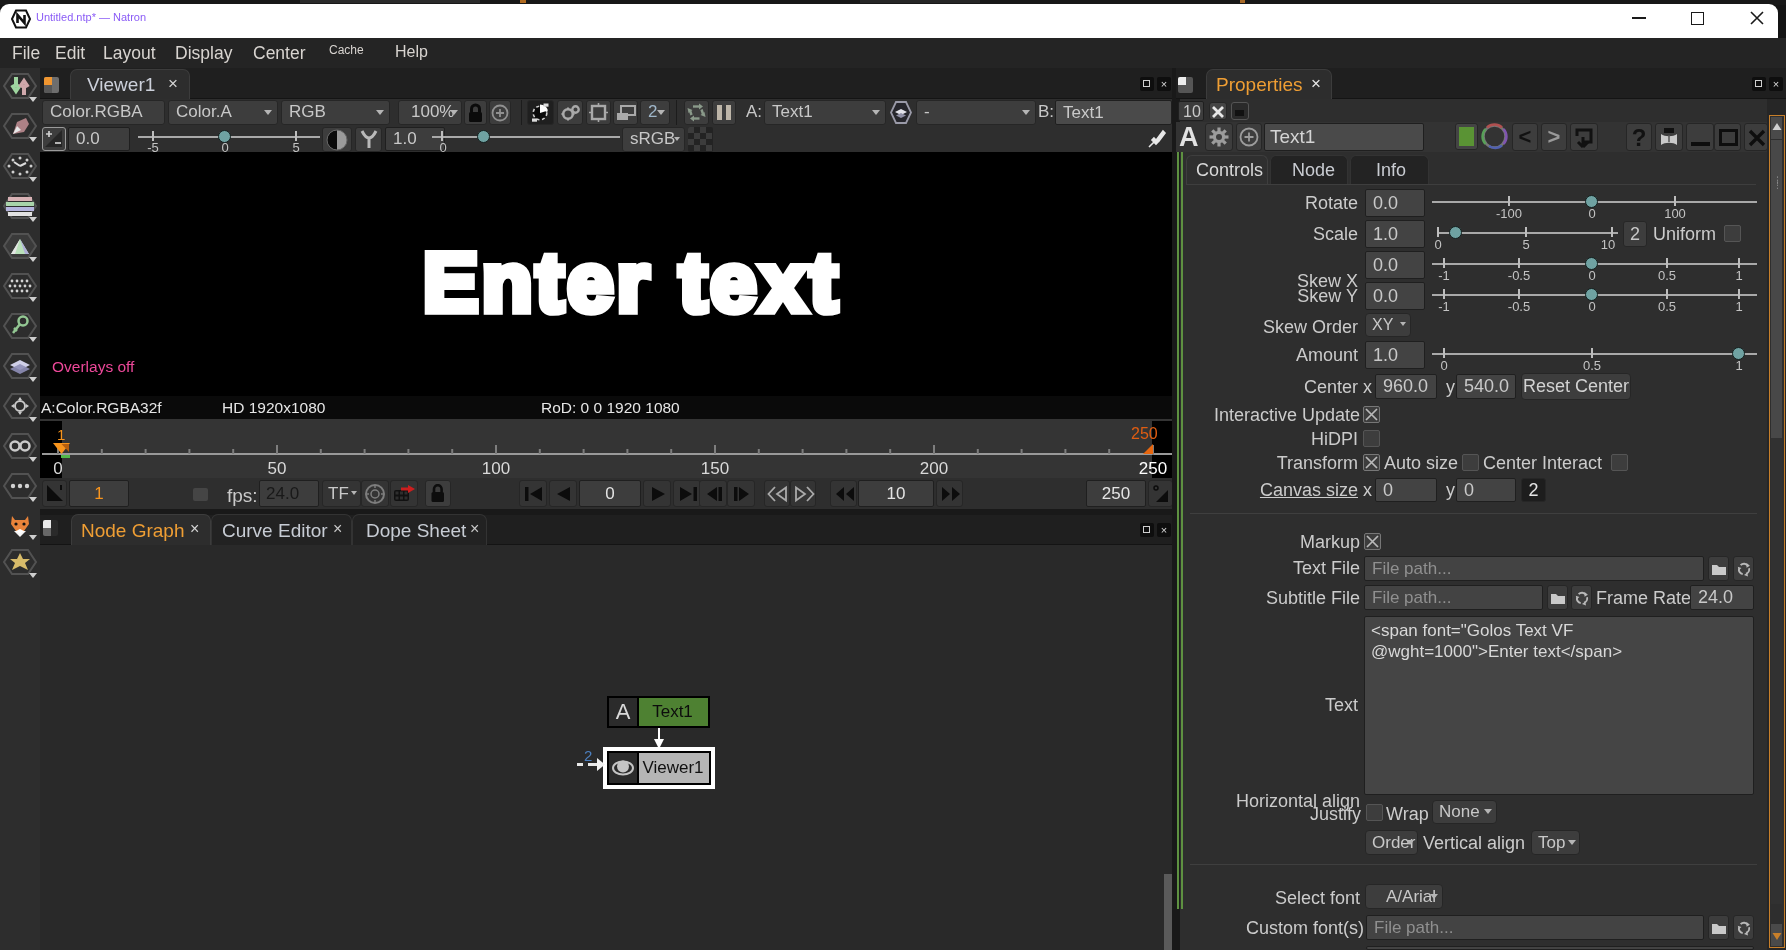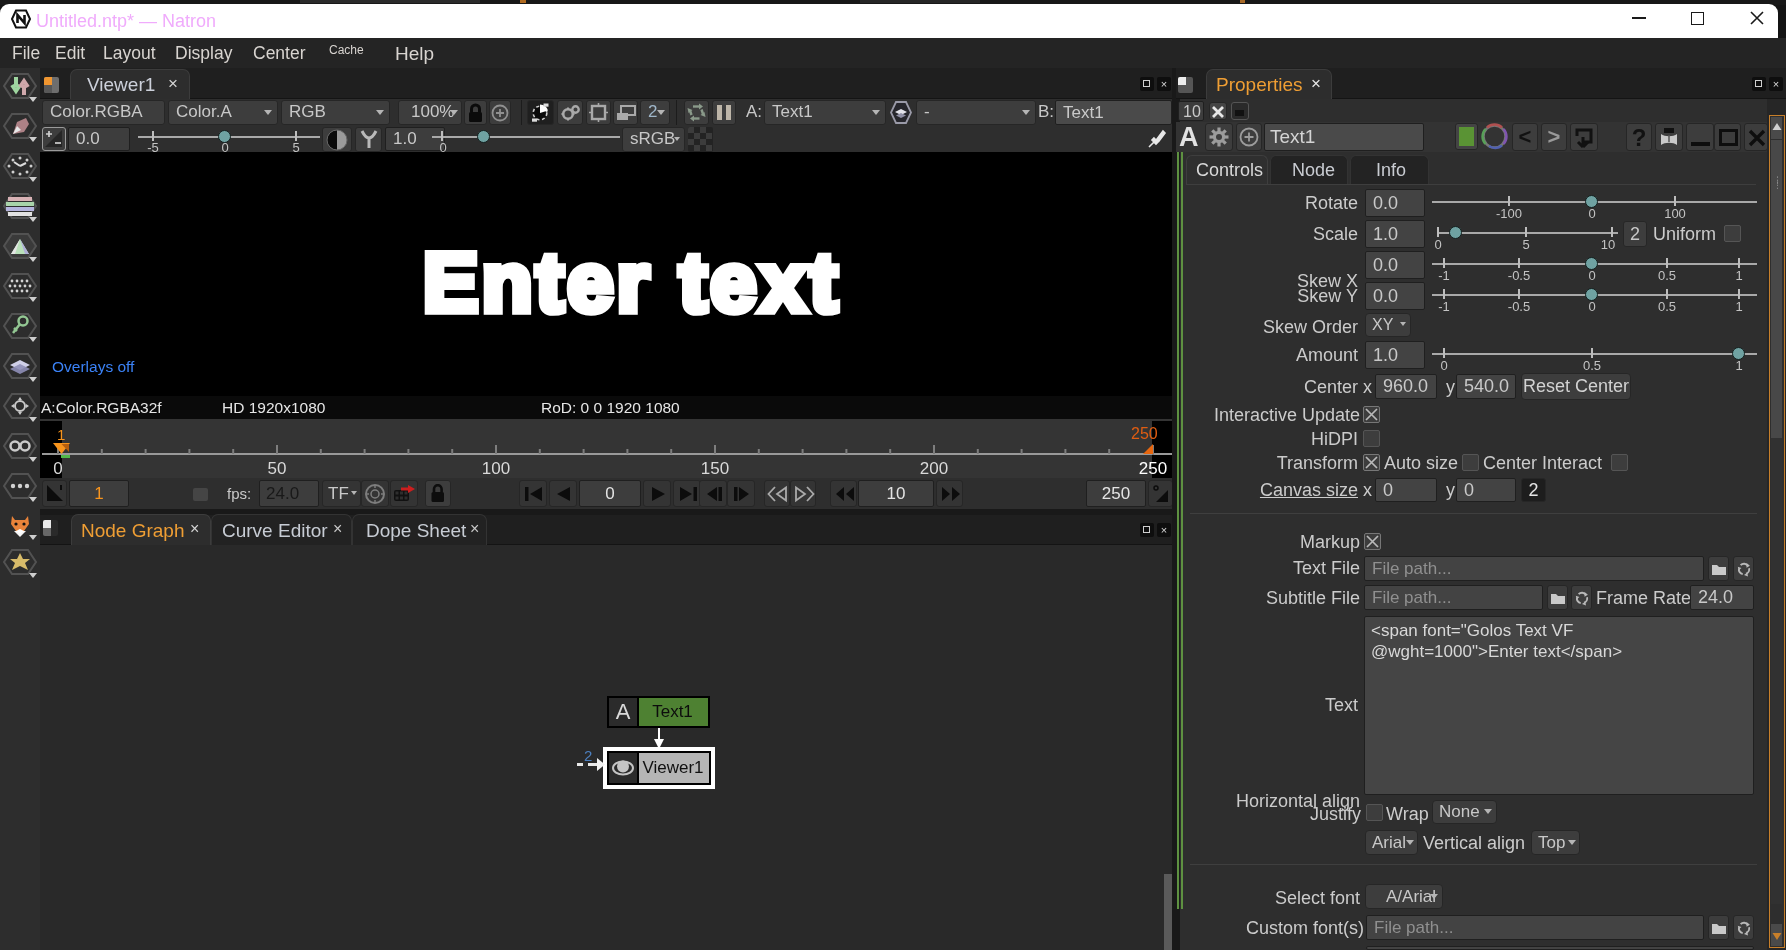--- a/index.html
+++ b/index.html
@@ -30,35 +30,35 @@
   <div class="abs" style="left:520px;top:0;width:6px;height:3px;background:#b06a20;"></div>
   <div class="abs" style="left:860px;top:0;width:120px;height:3px;background:#262626;"></div>
   <div class="abs" style="left:1240px;top:0;width:5px;height:3px;background:#a86a28;"></div>
   <div class="abs" style="left:1430px;top:0;width:100px;height:3px;background:#242424;"></div>
 
   <div class="abs" style="left:0;top:4px;width:1778px;height:34px;background:#ffffff;border-radius:9px 9px 0 0;"></div>
   <svg class="abs" style="left:11px;top:9px;" width="20" height="20" viewBox="0 0 20 20">
     <polygon points="5,1.5 15,1.5 19,10 15,18.5 5,18.5 1,10" fill="#fff" stroke="#111" stroke-width="2"></polygon>
     <path d="M6.5,14 L6.5,6 L13.5,14 L13.5,6" stroke="#111" stroke-width="2.6" fill="none"></path>
   </svg>
-  <div class="abs" style="left:36px;top:11px;color:#f0abfc;font-size:18px;">Untitled.ntp* — Natron</div>
+  <div class="abs" style="left:36px;top:11px;color:#8b5cf6;font-size:11px;">Untitled.ntp* — Natron</div>
   <div class="abs" style="left:1632px;top:17px;width:14px;height:1.6px;background:#1a1a1a;"></div>
   <div class="abs" style="left:1691px;top:12px;width:11px;height:11px;border:1.6px solid #1a1a1a;"></div>
   <svg class="abs" style="left:1750px;top:11px;" width="14" height="14">
       <path d="M1,1 L13,13 M13,1 L1,13" stroke="#1a1a1a" stroke-width="1.6"></path>
     </svg>
 
   <div class="abs" style="left:0;top:38px;width:1786px;height:30px;background:#242424;"></div>
   <div class="abs" style="left:12px;top:43px;color:#d8d4d0;font-size:17.5px;">File</div>
   <div class="abs" style="left:55px;top:43px;color:#d8d4d0;font-size:17.5px;">Edit</div>
   <div class="abs" style="left:103px;top:43px;color:#d8d4d0;font-size:17.5px;">Layout</div>
   <div class="abs" style="left:175px;top:43px;color:#d8d4d0;font-size:17.5px;">Display</div>
   <div class="abs" style="left:253px;top:43px;color:#d8d4d0;font-size:17.5px;">Center</div>
   <div class="abs" style="left:329px;top:43px;color:#d8d4d0;font-size:12px;">Cache</div>
-  <div class="abs" style="left:395px;top:43px;color:#d8d4d0;font-size:19px;">Help</div>
+  <div class="abs" style="left:395px;top:43px;color:#d8d4d0;font-size:16px;">Help</div>
 
   <div class="abs" style="left:0;top:68px;width:40px;height:882px;background:#2d2d2d;" id="toolbar">
     <svg width="40" height="882" viewBox="0 0 40 882">
       <defs>
         <polygon id="hex" points="12,2 28,2 36,14 28,26 12,26 4,14" fill="none" stroke="#525252" stroke-width="2"></polygon>
         <polygon id="hexf" points="12,2 28,2 36,14 28,26 12,26 4,14" stroke="#525252" stroke-width="2"></polygon>
       </defs>
 
       <g transform="translate(0,4)">
           <use href="#hex"></use>
@@ -328,21 +328,21 @@
       </svg>
   </div>
   <svg class="abs" style="left:1146px;top:128px;" width="22" height="22">
       <path d="M3,19 L9,13 M8,10 L12,14 L10,16 L6,12 Z M11,11 L17,3 L19,5 L13,13 Z" stroke="#e8e8e8" stroke-width="1.6" fill="#e8e8e8"></path>
     </svg>
 
   <div class="abs" style="left:40px;top:152px;width:1132px;height:244px;background:#000;"></div>
   <svg class="abs" style="left:418px;top:236px;" width="440" height="90" viewBox="0 0 440 90">
     <text x="5" y="75" font-family="Liberation Sans" font-weight="bold" font-size="83" fill="#fff" stroke="#fff" stroke-width="7.6" stroke-linejoin="miter" stroke-miterlimit="3" paint-order="stroke" letter-spacing="3.5">Enter text</text>
   </svg>
-  <div class="abs" style="left:52px;top:358px;color:#3b82f6;font-size:15.5px;">Overlays off</div>
+  <div class="abs" style="left:52px;top:358px;color:#ec4899;font-size:15.5px;">Overlays off</div>
 
   <div class="abs" style="left:40px;top:396px;width:1132px;height:23px;background:#0a0a0a;"></div>
   <div class="abs" style="left:41px;top:399px;color:#e6e6e6;font-size:15.5px;">A:Color.RGBA32f</div>
   <div class="abs" style="left:222px;top:399px;color:#e6e6e6;font-size:15.5px;">HD 1920x1080</div>
   <div class="abs" style="left:541px;top:399px;color:#e6e6e6;font-size:15.5px;">RoD: 0 0 1920 1080</div>
 
   <div class="abs" style="left:40px;top:419px;width:1132px;height:59px;background:#343434;" id="timeline">
     <div class="abs" style="left:0;top:2px;width:22px;height:57px;background:#000;"></div>
     <div class="abs" style="left:1112px;top:2px;width:20px;height:57px;background:#000;"></div>
     <div class="abs" style="left:2px;top:34px;width:1130px;height:2px;background:#999;"></div>
@@ -396,21 +396,21 @@
 
   <div class="abs" style="left:40px;top:478px;width:1132px;height:31px;background:#2e2e2e;" id="playrow">
     <div class="btn" style="left:2px;top:2px;width:25px;height:27px;background:#343434;">
       <svg width="20" height="20" style="margin:2px 0 0 2px;">
           <path d="M2,18 L2,2 L18,18 Z" fill="#0c0c0c"></path>
           <path d="M16,2 L16,7" stroke="#0c0c0c" stroke-width="2"></path>
         </svg>
     </div>
     <div class="fld" style="left:29px;top:2px;width:60px;height:27px;background:#3d3d3d;color:#f7941d;text-align:center;line-height:25px;">1</div>
     <div class="abs" style="left:153px;top:10px;width:15px;height:13px;background:#454545;border-radius:2px;"></div>
-    <div class="abs" style="left:187px;top:7px;color:#c9c9c9;font-size:15px;text-align:center;">fps:</div>
+    <div class="abs" style="left:187px;top:7px;color:#c9c9c9;font-size:19px;text-align:center;">fps:</div>
     <div class="fld" style="left:219px;top:2px;width:60px;height:27px;background:#3d3d3d;color:#191919;"><span style="margin-left:6px;line-height:25px;">24.0</span></div>
     <div class="btn" style="left:282px;top:2px;width:39px;height:27px;background:#343434;"><span style="margin-left:5px;line-height:25px;">TF</span><span class="dd-arrow" style="right:3px;border-left-width:3.5px;border-right-width:3.5px;border-top-width:4.5px;"></span></div>
     <div class="btn" style="left:321px;top:2px;width:28px;height:27px;background:#343434;">
       <svg width="22" height="22" style="margin:2px 0 0 2px;">
           <circle cx="11" cy="11" r="9" fill="none" stroke="#7e7e7e" stroke-width="2"></circle>
           <circle cx="11" cy="11" r="4" fill="none" stroke="#7e7e7e" stroke-width="1.5"></circle>
           <g stroke="#7e7e7e" stroke-width="1.5">
             <path d="M11,2 L11,5 M11,17 L11,20 M2,11 L5,11 M17,11 L20,11"></path>
           </g>
         </svg>
@@ -805,21 +805,21 @@
   <div class="fld" style="left:1364px;top:616px;width:390px;height:179px;background:#454545;"></div>
   <div class="abs" style="left:1371px;top:620px;color:#d8d8d8;font-size:17px;line-height:21px;">&lt;span font="Golos Text VF<br>@wght=1000"&gt;Enter text&lt;/span&gt;</div>
   <div class="lab" style="left:1200px;top:695px;width:158px;text-align:right;">Text</div>
 
   <div class="lab" style="left:1201px;top:804px;width:160px;text-align:right;">Justify</div>
   <div class="cb" style="left:1366px;top:804px;"></div>
   <div class="lab" style="left:1386px;top:804px;">Wrap</div>
   <div class="btn" style="left:1432px;top:800px;width:65px;height:24px;border-radius:4px;"><span style="margin-left:6px;line-height:22px;">None</span><span class="dd-arrow" style="right:4px;"></span></div>
 
   <div class="lab" style="left:1200px;top:791px;width:160px;text-align:right;">Horizontal align</div>
-  <div class="btn" style="left:1365px;top:830px;width:53px;height:25px;border-radius:4px;"><span style="margin-left:6px;line-height:23px;">Arial</span><span class="dd-arrow" style="right:3px;"></span></div>
+  <div class="btn" style="left:1365px;top:830px;width:53px;height:25px;border-radius:4px;"><span style="margin-left:6px;line-height:23px;">Order</span><span class="dd-arrow" style="right:3px;"></span></div>
   <div class="lab" style="left:1423px;top:833px;">Vertical align</div>
   <div class="btn" style="left:1531px;top:830px;width:49px;height:25px;border-radius:4px;"><span style="margin-left:6px;line-height:23px;">Top</span><span class="dd-arrow" style="right:3px;"></span></div>
 
   <div class="sep" style="left:1190px;top:864px;width:567px;"></div>
 
   <div class="lab" style="left:1200px;top:888px;width:160px;text-align:right;">Select font</div>
   <div class="btn" style="left:1365px;top:884px;width:78px;height:25px;border-radius:4px;"><span style="margin-left:20px;line-height:23px;">A/Arial</span><span class="dd-arrow" style="right:4px;"></span></div>
 
   <div class="lab" style="left:1204px;top:918px;width:160px;text-align:right;">Custom font(s)</div>
   <div class="fld" style="left:1366px;top:915px;width:338px;height:25px;"><span style="margin-left:7px;line-height:23px;color:#909090;">File path...</span></div>

